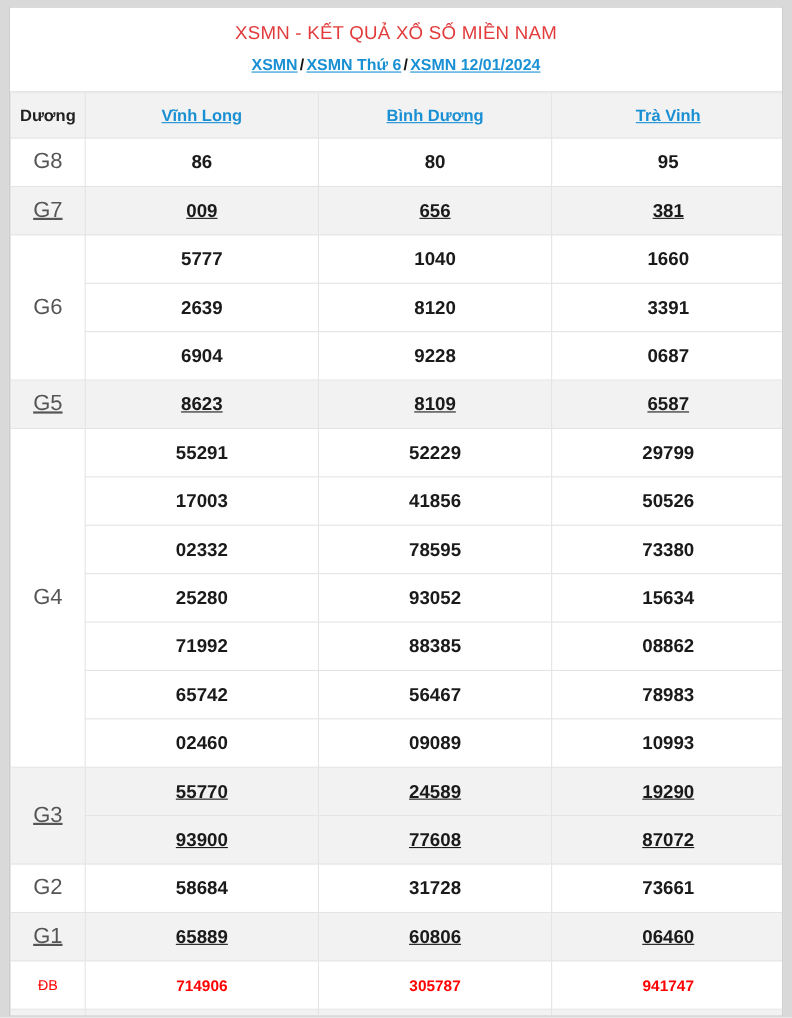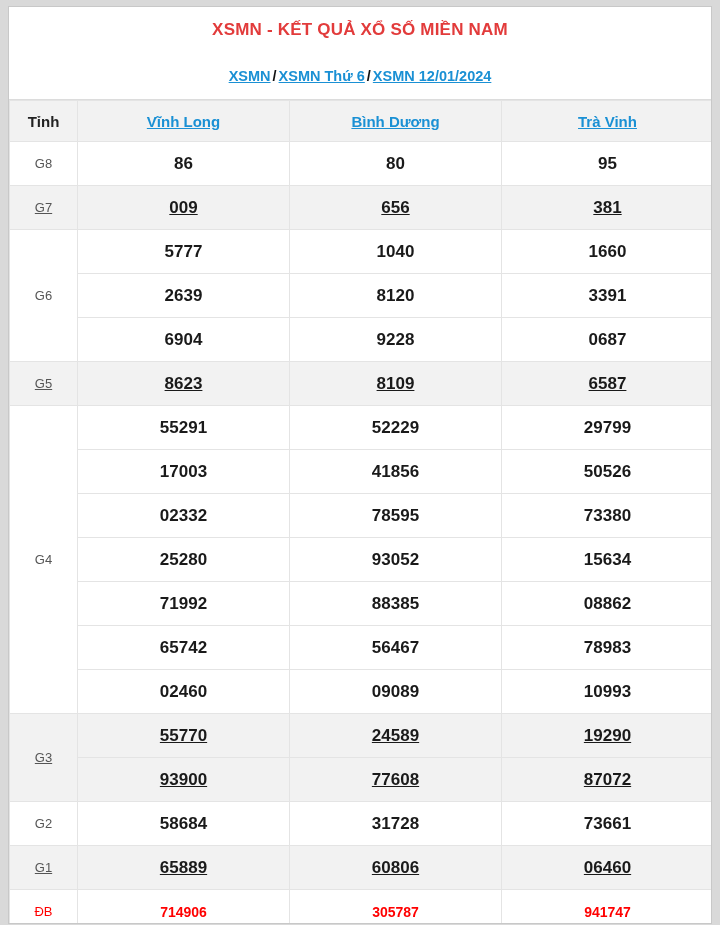--- a/index.html
+++ b/index.html
@@ -32,27 +32,27 @@
   .result-header {
     background: #ffffff;
     padding: 10px 0 12px 0;
     text-align: center;
     border-bottom: 1px solid #dcdcdc;
   }
 
   .result-title {
     color: #e23b3b;
     font-size: 17px;
-    font-weight: 700;
+    font-weight: 400;
     letter-spacing: .2px;
     line-height: 26px;
   }
 
   .breadcrumb {
-    margin-top: 22px;
+    margin-top: 6px;
     font-size: 14.5px;
     font-weight: bold;
     line-height: 22px;
     color: #111111;
   }
 
   .breadcrumb a {
     color: #1a90d4;
     text-decoration: underline;
     font-weight: bold;
@@ -94,21 +94,21 @@
 
   th.prov-head a {
     color: #1a90d4;
     text-decoration: underline;
     font-weight: bold;
     font-size: 15px;
   }
 
   td.glabel {
     color: #555555;
-    font-size: 13px;
+    font-size: 20px;
     font-weight: normal;
   }
 
   td.num {
     color: #1a1a1a;
     font-size: 17px;
     font-weight: bold;
     height: 44px;
   }
 
@@ -150,21 +150,21 @@
 
     <table class="results">
       <colgroup>
         <col class="c-label">
         <col class="c-prov">
         <col class="c-prov">
         <col class="c-prov">
       </colgroup>
       <thead>
         <tr>
-          <th class="tinh-head">Tỉnh</th>
+          <th class="tinh-head">Dương</th>
           <th class="prov-head">
             <a href="#">Vĩnh Long</a>
           </th>
           <th class="prov-head">
             <a href="#">Bình Dương</a>
           </th>
           <th class="prov-head">
             <a href="#">Trà Vinh</a>
           </th>
         </tr>

